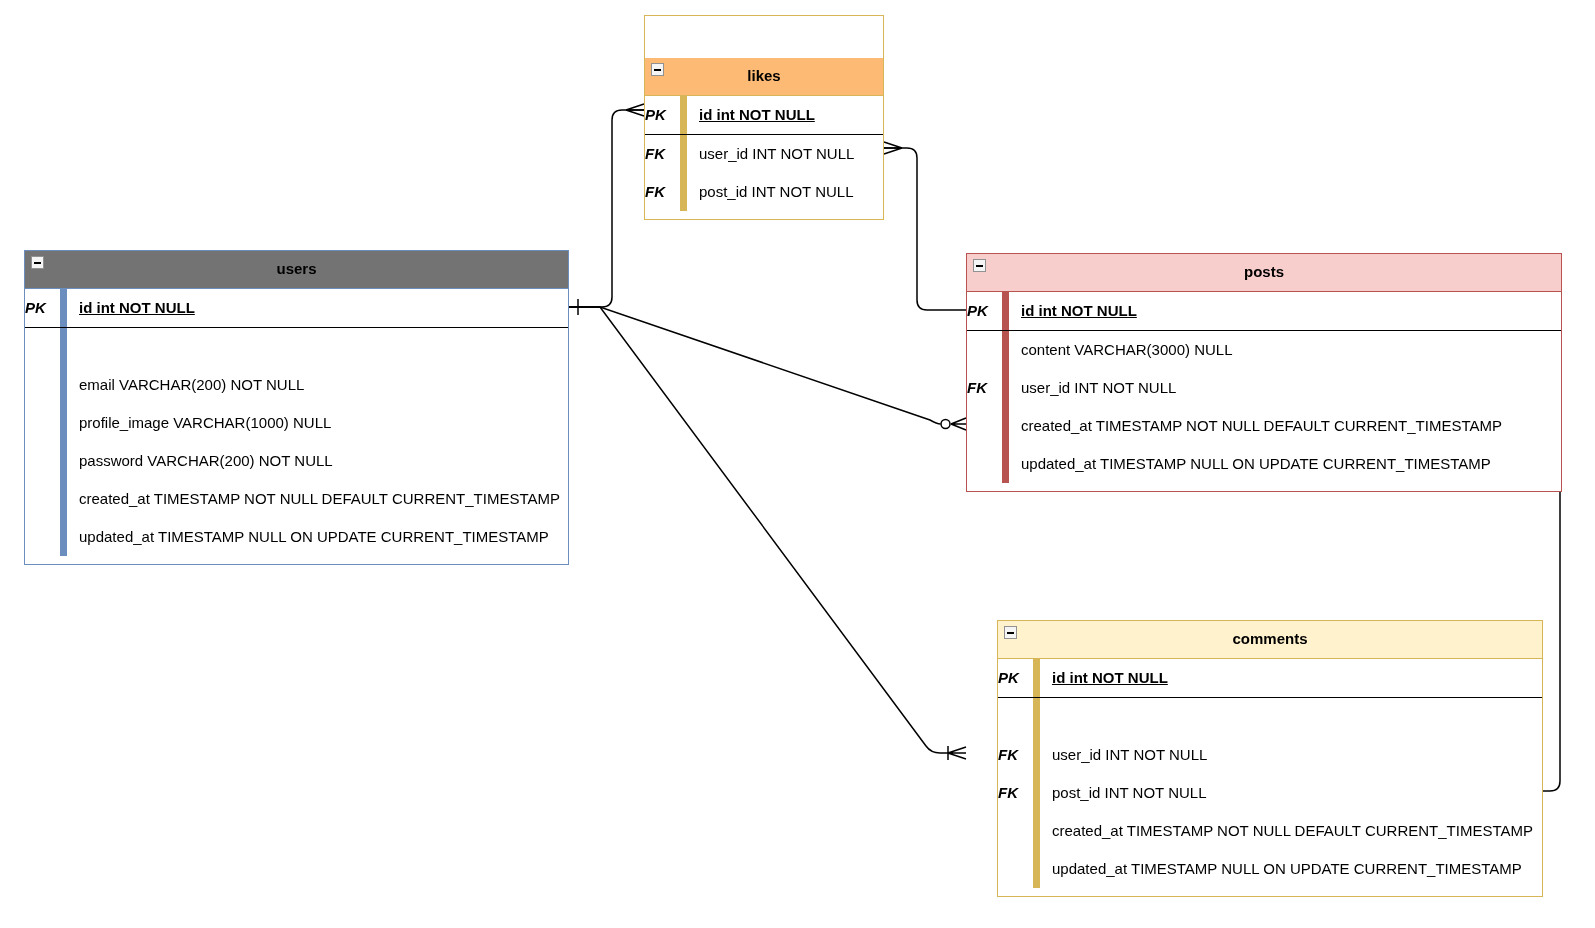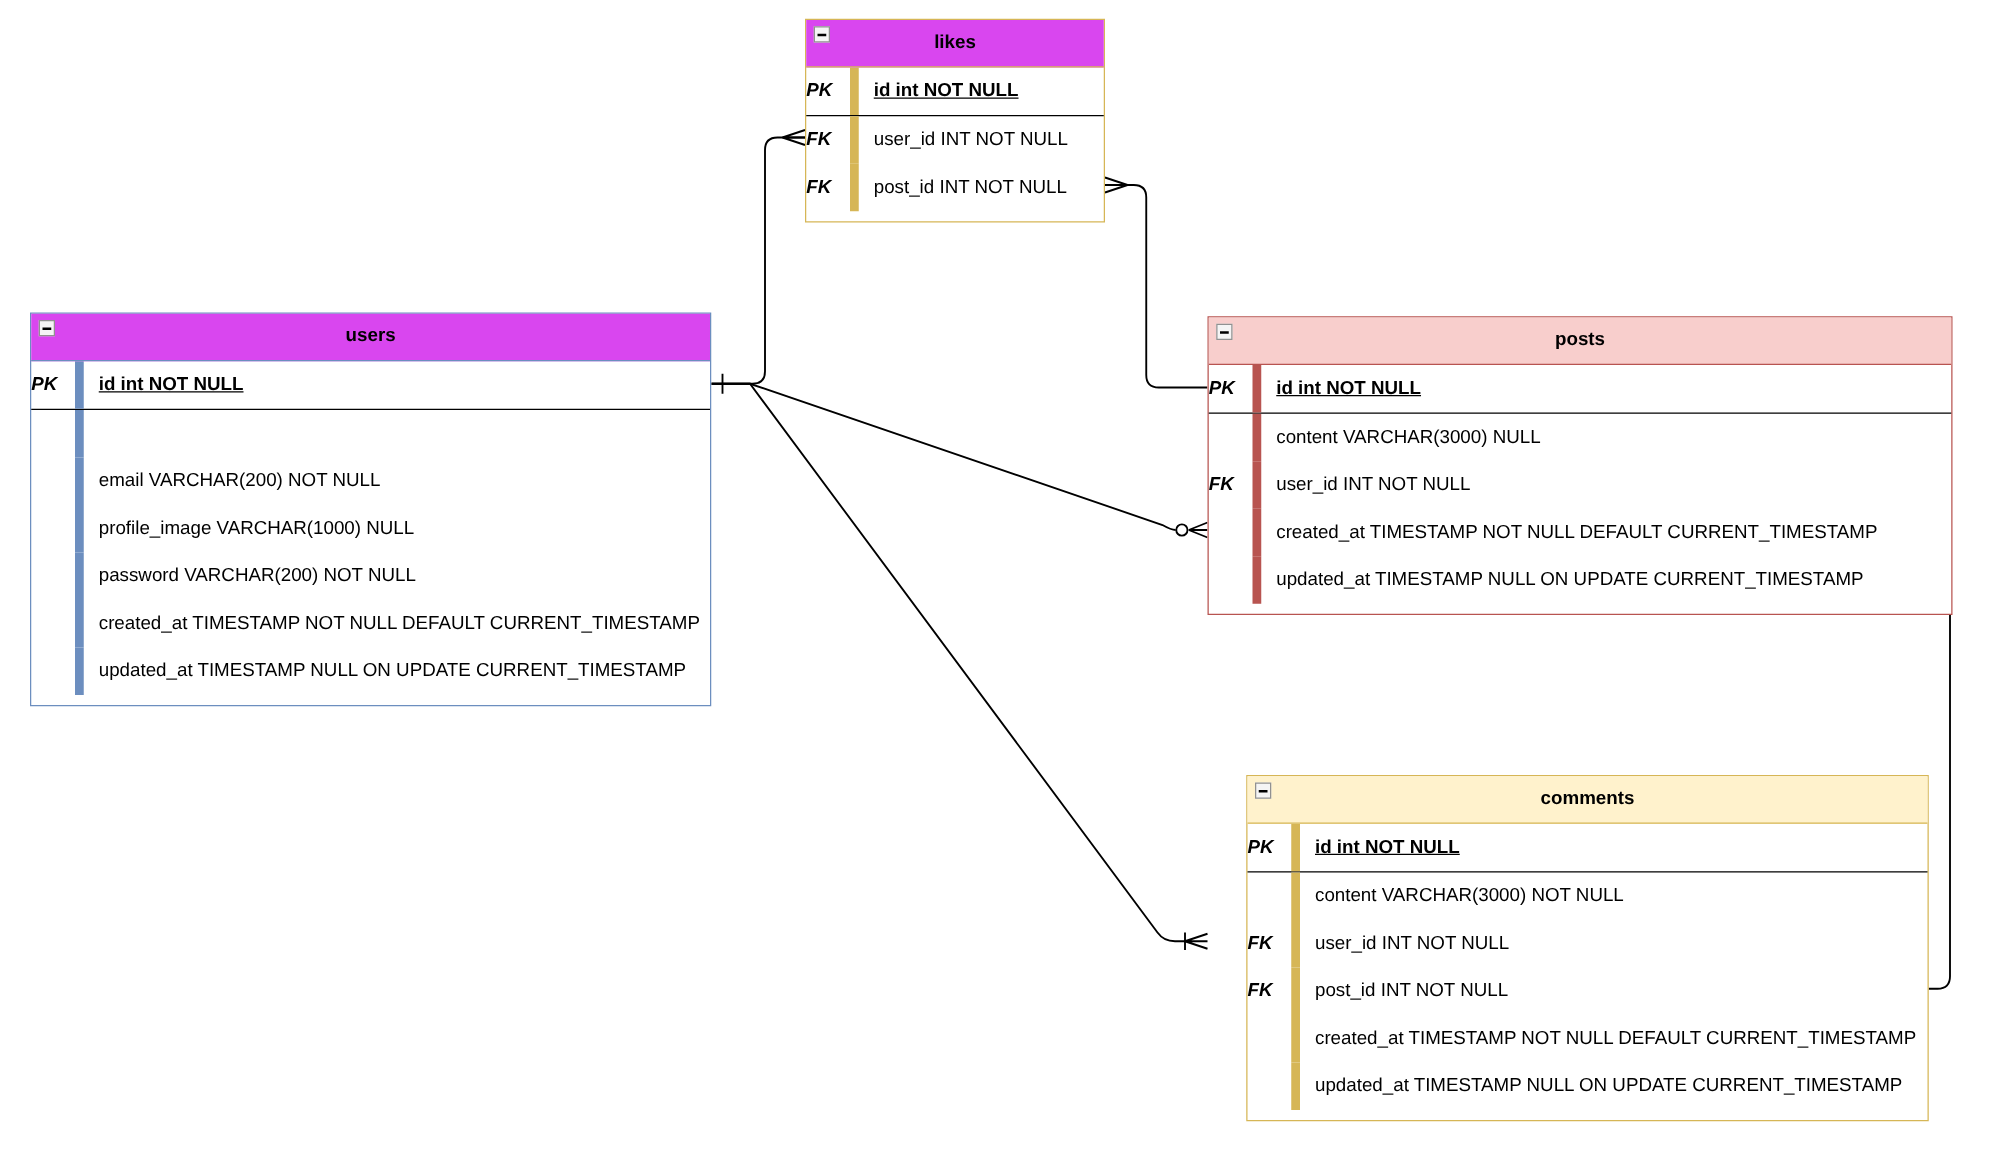--- a/index.html
+++ b/index.html
@@ -108,41 +108,41 @@
     </g>
 
     <g>
       <path class="edge" d="M 1518 310 H 1550 Q 1560 310 1560 320 V 781 Q 1560 791 1550 791 H 1530"></path>
       <path class="marker" d="M 1530 784 V 798"></path>
       <path class="marker" d="M 1530 791 L 1512 785 M 1530 791 L 1512 791 M 1530 791 L 1512 797"></path>
     </g>
   </svg>
 
 <div class="entity" style="left: 644px; top: 15px; width: 240px; border-color: rgb(214, 182, 86);">
-      <div class="entity-header" style="background: #d946ef; border-bottom-color: rgb(214, 182, 86);">
+      <div class="entity-header" style="background: #fdba74; border-bottom-color: rgb(214, 182, 86); margin-top: 42px;">
         <span class="collapse"></span>
         <span class="title">likes</span>
       </div>
       <div class="entity-body">
         <div class="row pk">
           <span class="key" style="border-right-color: rgb(214, 182, 86);">PK</span>
           <span class="field">id int NOT NULL</span>
         </div>
         <div class="row">
           <span class="key" style="border-right-color: rgb(214, 182, 86);">FK</span>
           <span class="field">user_id INT NOT NULL</span>
         </div>
         <div class="row">
           <span class="key" style="border-right-color: rgb(214, 182, 86);">FK</span>
           <span class="field">post_id INT NOT NULL</span>
         </div>
       </div>
     </div>
     <div class="entity" style="left: 24px; top: 250px; width: 545px; border-color: rgb(108, 142, 191);">
-      <div class="entity-header" style="background: #d946ef; border-bottom-color: rgb(108, 142, 191);">
+      <div class="entity-header" style="background: #737373; border-bottom-color: rgb(108, 142, 191);">
         <span class="collapse"></span>
         <span class="title">users</span>
       </div>
       <div class="entity-body">
         <div class="row pk">
           <span class="key" style="border-right-color: rgb(108, 142, 191);">PK</span>
           <span class="field">id int NOT NULL</span>
         </div>
         <div class="row">
           <span class="key" style="border-right-color: rgb(108, 142, 191);"></span>
@@ -202,21 +202,20 @@
         <span class="collapse"></span>
         <span class="title">comments</span>
       </div>
       <div class="entity-body">
         <div class="row pk">
           <span class="key" style="border-right-color: rgb(214, 182, 86);">PK</span>
           <span class="field">id int NOT NULL</span>
         </div>
         <div class="row">
           <span class="key" style="border-right-color: rgb(214, 182, 86);"></span>
-          <span class="field">content VARCHAR(3000) NOT NULL</span>
         </div>
         <div class="row">
           <span class="key" style="border-right-color: rgb(214, 182, 86);">FK</span>
           <span class="field">user_id INT NOT NULL</span>
         </div>
         <div class="row">
           <span class="key" style="border-right-color: rgb(214, 182, 86);">FK</span>
           <span class="field">post_id INT NOT NULL</span>
         </div>
         <div class="row">

